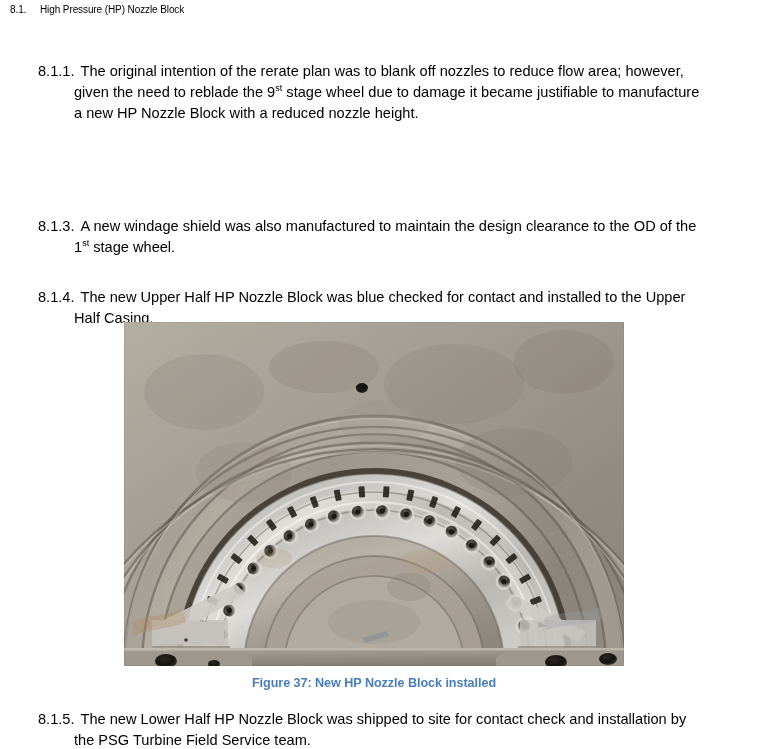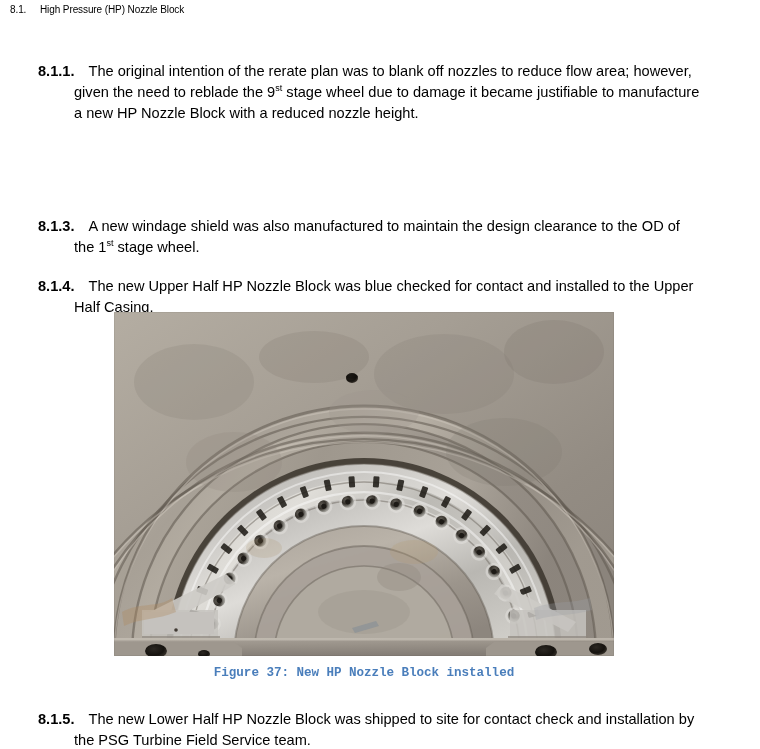--- a/index.html
+++ b/index.html
@@ -45,33 +45,33 @@
     left: 38px;
     width: 664px;
     font-size: 14.6px;
     line-height: 21px;
     text-align: left;
     padding-left: 36px;
     text-indent: -36px;
     box-sizing: border-box;
   }
   .clause .cnum {
-    font-weight: bold;
-    margin-right: 14px;
+    font-weight: normal;
+    margin-right: 6px;
   }
   .clause sup {
     font-size: 0.62em;
     vertical-align: super;
     line-height: 0;
   }
 
   #clause-1 { top: 46px; }
   #clause-2 { top: 139px; }
   #clause-3 { top: 201px; }
-  #clause-4 { top: 261px; }
+  #clause-4 { top: 272px; }
   #clause-5 { top: 694px; }
 
   
   .figure {
     position: absolute;
     left: 108px;
     top: 306px;
     width: 500px;
   }
   .photo {
@@ -107,21 +107,21 @@
 
 
   <p class="clause" id="clause-3">
     <span class="cnum">8.1.3.</span><span>A new windage shield was also manufactured to maintain the design clearance to the OD of the 1</span><sup>st</sup><span> stage wheel.</span>
   </p>
 
   <p class="clause" id="clause-4">
     <span class="cnum">8.1.4.</span><span>The new Upper Half HP Nozzle Block was blue checked for contact and installed to the Upper Half Casing.</span><sup></sup><span></span>
   </p>
 
-  <figure class="figure" style="margin:6px;font-family:Liberation Mono, monospace;">
+  <figure class="figure" style="margin:16px;">
     <div class="photo">
       <svg viewBox="0 0 500 344" preserveAspectRatio="none">
         <defs>
           <linearGradient id="bgGrad" x1="0" y1="0" x2="1" y2="1">
             <stop offset="0%" stop-color="#b4ada2"></stop>
             <stop offset="35%" stop-color="#a59e94"></stop>
             <stop offset="70%" stop-color="#938c83"></stop>
             <stop offset="100%" stop-color="#8a837b"></stop>
           </linearGradient>
           <linearGradient id="ringA" x1="0" y1="0" x2="1" y2="0.4">

